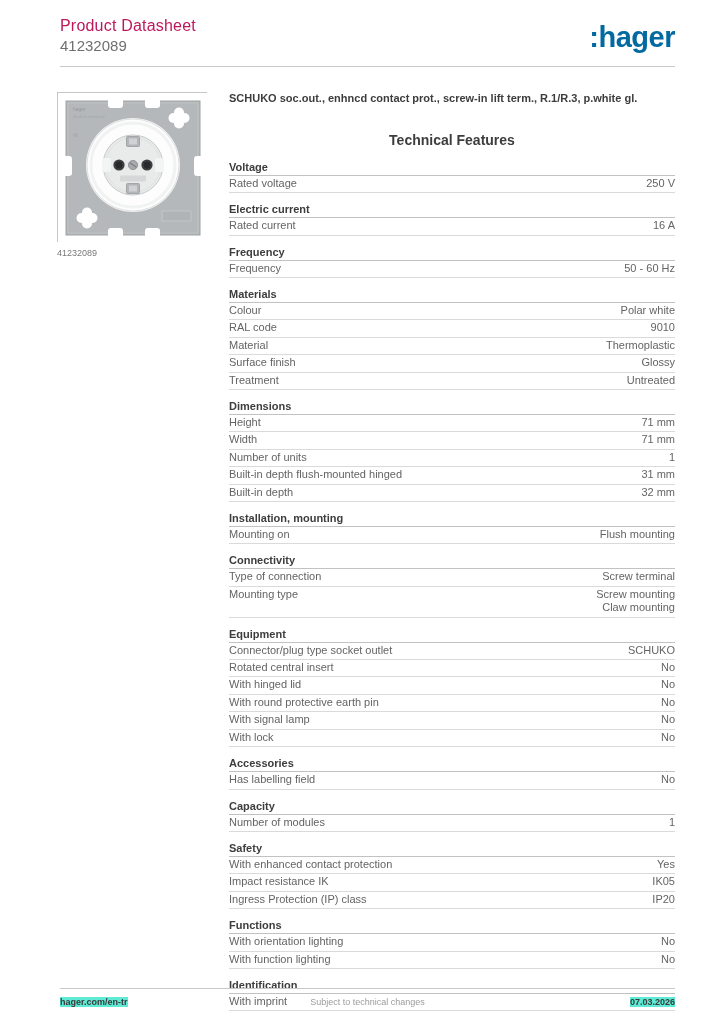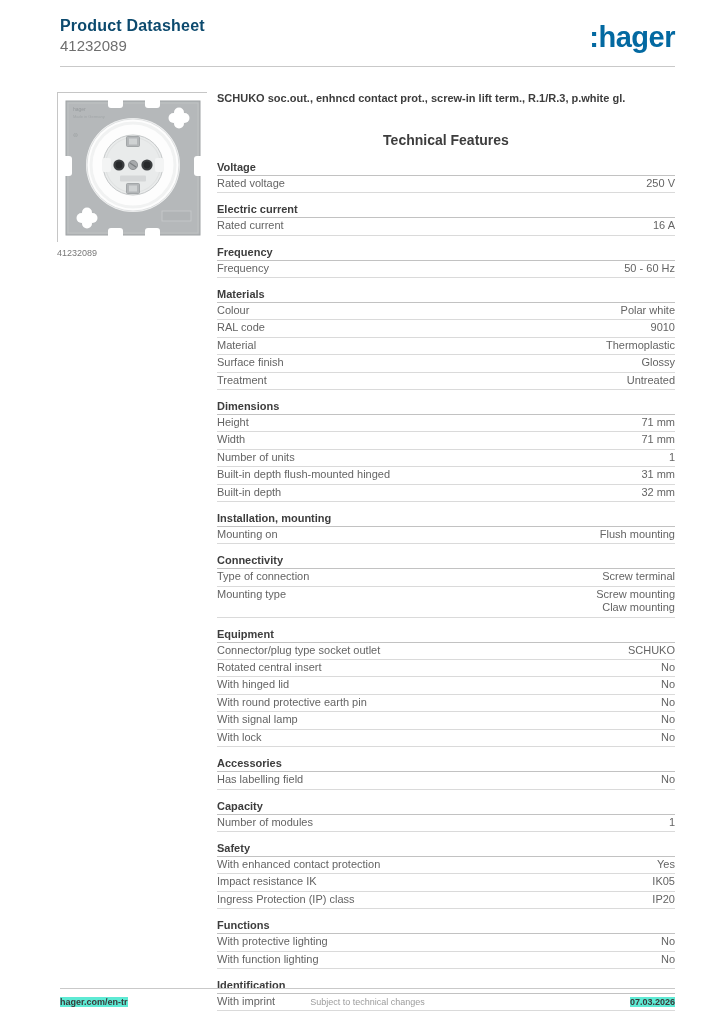--- a/index.html
+++ b/index.html
@@ -10,33 +10,33 @@
     position: relative;
     overflow: hidden;
   }
   .page { position: absolute; inset: 0; background: #fff; }
 
   
   .header {
     position: absolute; top: 17px; left: 60px; right: 49px;
     display: flex; justify-content: space-between; align-items: flex-start;
   }
-  .page-title { font-size: 16px; font-weight: bold; color: #0c4a6e; letter-spacing: 0.2px; }
+  .page-title { font-size: 16px; font-weight: normal; color: #be185d; letter-spacing: 0.2px; }
   .product-number { font-size: 15px; color: #6f6f6f; margin-top: 2px; }
   .logo { font-size: 29px; font-weight: bold; letter-spacing: -0.5px; line-height: 1; margin-top: 6px; }
   .header-rule { position: absolute; top: 66px; left: 60px; right: 49px; border-top: 1px solid #c9c9c9; }
 
   
   .main { position: absolute; top: 92px; left: 57px; right: 49px; display: flex; }
   .image-col { width: 150px; flex: 0 0 150px; }
   .image-box { width: 150px; height: 150px; border: 1px solid #c6c6c6; background: #fff; }
   .image-box svg { display: block; }
   .image-caption { font-size: 9px; color: #787878; margin-top: 6px; }
 
-  .content-col { flex: 1; margin-left: 10px; }
+  .content-col { flex: 1; margin-left: 22px; }
   .product-title { font-size: 11px; font-weight: bold; color: #3d3d3d; line-height: 1.25; }
   .tech-heading { font-size: 14px; font-weight: bold; color: #3d3d3d; margin-top: 26px; margin-bottom: 13px; text-align: center; }
 
   .section { margin-bottom: 10px; }
   .section-title {
     font-size: 11px; font-weight: bold; color: #3d3d3d;
     padding-bottom: 2px; border-bottom: 1px solid #c2c2c2;
   }
   .spec-row {
     display: flex; justify-content: space-between; align-items: flex-start;
@@ -284,21 +284,21 @@
               <span class="spec-value">IK05</span>
             </div>
             <div class="spec-row">
               <span class="spec-label">Ingress Protection (IP) class</span>
               <span class="spec-value">IP20</span>
             </div>
           </div>
           <div class="section">
             <div class="section-title">Functions</div>
             <div class="spec-row">
-              <span class="spec-label">With protective lighting</span>
+              <span class="spec-label">With orientation lighting</span>
               <span class="spec-value">No</span>
             </div>
             <div class="spec-row">
               <span class="spec-label">With function lighting</span>
               <span class="spec-value">No</span>
             </div>
           </div>
           <div class="section">
             <div class="section-title">Identification</div>
             <div class="spec-row">

